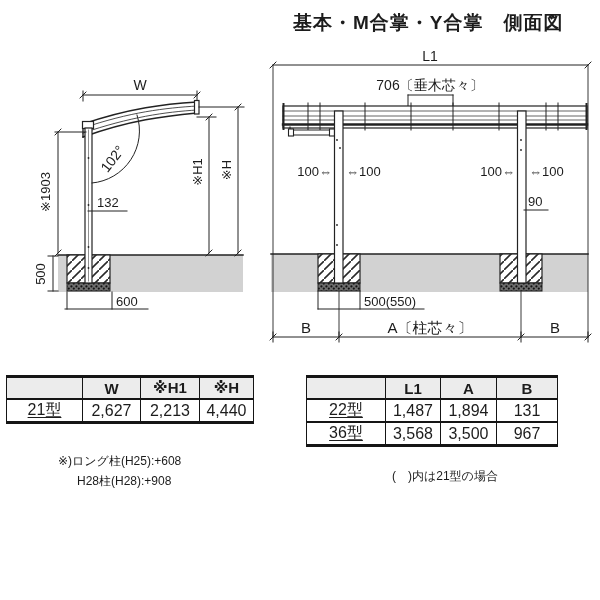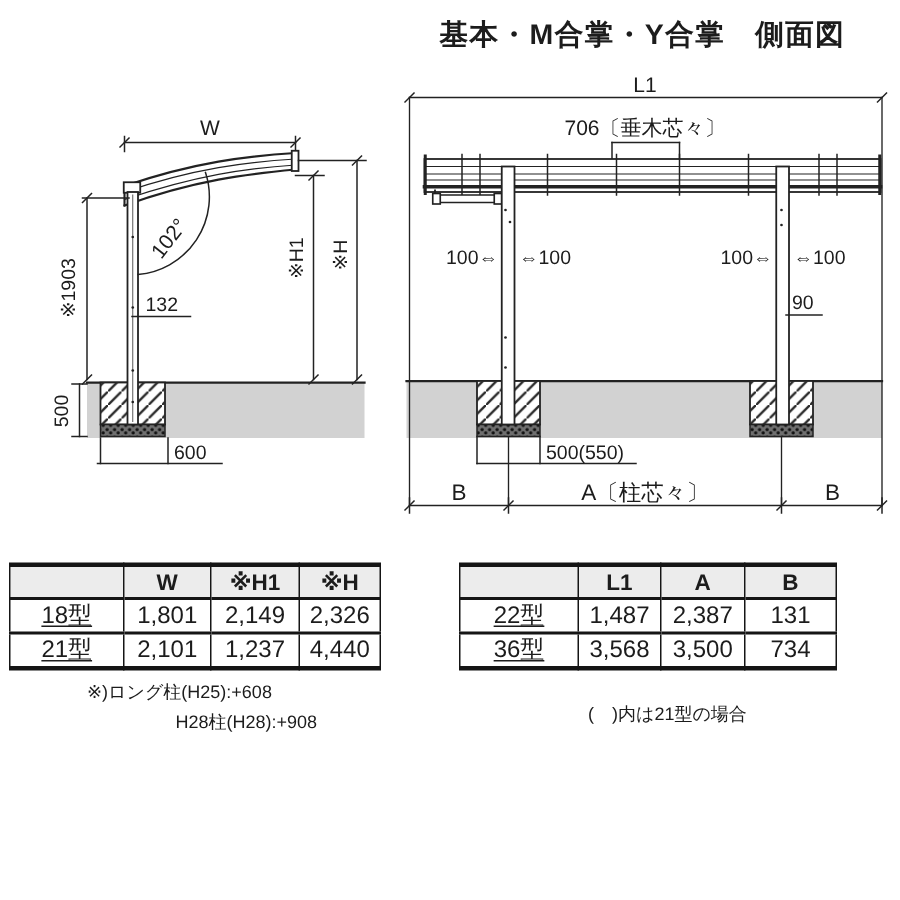--- a/index.html
+++ b/index.html
@@ -24,21 +24,21 @@
     text-align:center; padding:0; overflow:hidden; white-space:nowrap;
   }
   table.spec thead th { background:#ececec; height:20px; font-size:15px; font-weight:bold;
     border-bottom:2px solid #151515; }
   table.spec tbody td { height:21px; font-size:16px; border-bottom:2px solid #151515; }
   table.spec tbody td.rowlabel span { text-decoration:underline; text-underline-offset:2px; }
   .t-left  { left:6px;   top:375px; width:247px; }
   .t-right { left:306px; top:375px; width:251px; }
   .note { position:absolute; font-size:12px; white-space:pre; }
   .note-l1 { left:58px; top:453px; }
-  .note-l2 { left:77px; top:473px;margin-left:40px; }
+  .note-l2 { left:77px; top:473px; }
   .note-r  { left:392px; top:468px; }
 </style>
 </head>
 <body>
 
 <div class="page">
 
   <div class="title side-title">基本・M合掌・Y合掌　側面図</div>
 
   <svg class="draw" width="600" height="600" viewBox="0 0 600 600">
@@ -257,29 +257,23 @@
     <thead>
       <tr>
         <th></th>
         <th>W</th>
         <th>※H1</th>
         <th>※H</th>
       </tr>
     </thead>
     <tbody>
       <tr>
-        <td class="rowlabel"><span>18型</span></td>
-        <td>1,801</td>
-        <td>2,149</td>
-        <td>2,326</td>
-      </tr>
-      <tr>
         <td class="rowlabel"><span>21型</span></td>
-        <td>2,101</td>
-        <td>1,237</td>
+        <td>2,627</td>
+        <td>2,213</td>
         <td>4,440</td>
       </tr>
     </tbody>
   </table>
 
   <div class="note note-l1">※)ロング柱(H25):+608</div>
   <div class="note note-l2">H28柱(H28):+908</div>
 
   <table class="spec t-right">
     <colgroup>
@@ -293,27 +287,27 @@
         <th></th>
         <th>L1</th>
         <th>A</th>
         <th>B</th>
       </tr>
     </thead>
     <tbody>
       <tr>
         <td class="rowlabel"><span>22型</span></td>
         <td>1,487</td>
-        <td>2,387</td>
+        <td>1,894</td>
         <td>131</td>
       </tr>
       <tr>
         <td class="rowlabel"><span>36型</span></td>
         <td>3,568</td>
         <td>3,500</td>
-        <td>734</td>
+        <td>967</td>
       </tr>
     </tbody>
   </table>
 
   <div class="note note-r">(　)内は21型の場合</div>
 
 </div>
 
 </body></html>

